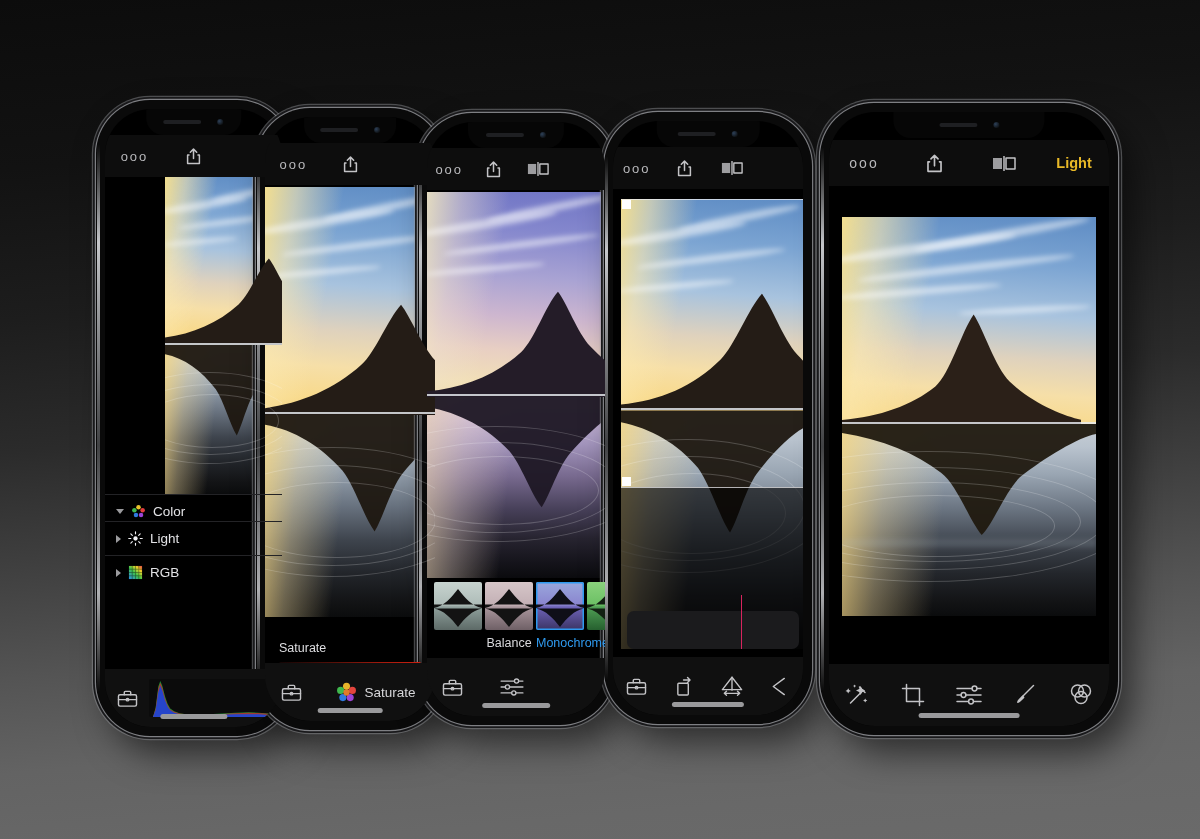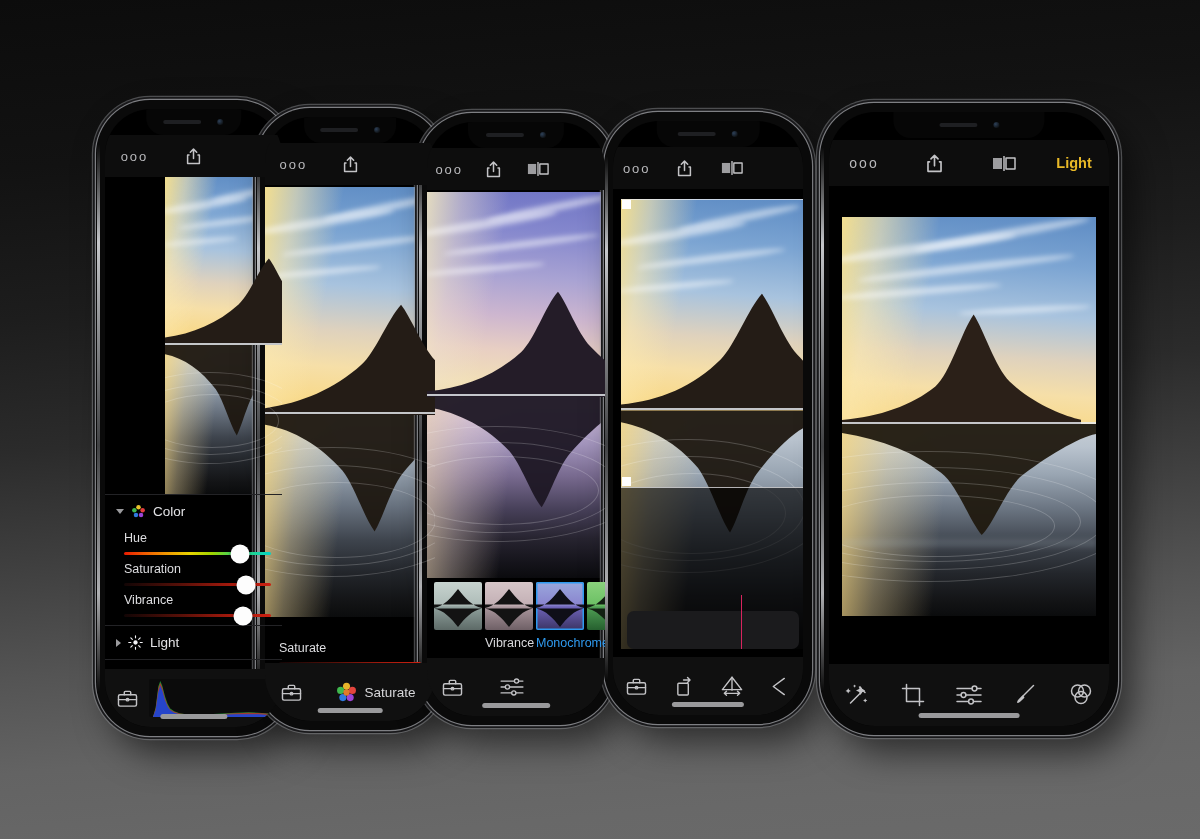--- a/index.html
+++ b/index.html
@@ -174,34 +174,20 @@
             <circle cx="8" cy="3.4" r="2.4" fill="#e8c32a"></circle>
               <circle cx="12.4" cy="6.6" r="2.4" fill="#e33d3d"></circle>
             <circle cx="10.7" cy="11.8" r="2.4" fill="#9b44d6"></circle>
               <circle cx="5.3" cy="11.8" r="2.4" fill="#2f7ae0"></circle>
             <circle cx="3.6" cy="6.6" r="2.4" fill="#3fb84e"></circle>
           </svg>
         </span>
         <span>Color</span>
       </div>
 
-      <div class="sub">
-        <div class="sub-lab">Hue</div>
-        <div class="track t-hue">
-          <div class="knob" style="left:79%;"></div>
-        </div>
-        <div class="sub-lab">Saturation</div>
-        <div class="track t-red">
-          <div class="knob" style="left:83%;"></div>
-        </div>
-        <div class="sub-lab">Vibrance</div>
-        <div class="track t-red">
-          <div class="knob" style="left:81%;"></div>
-        </div>
-      </div>
 
       <div class="row">
         <span class="tri"></span>
         <span>
           <svg width="15" height="15" viewBox="0 0 16 16">
               <g stroke="#f2f2f5" stroke-width="1.2" stroke-linecap="round">
             <circle cx="8" cy="8" r="2.3" fill="#f2f2f5" stroke="none"></circle>
             <path d="M8 .8v2.2M8 13v2.2M.8 8h2.2M13 8h2.2M3 3l1.6 1.6M11.4 11.4L13 13M13 3l-1.6 1.6M4.6 11.4L3 13"></path>
           </g>
             </svg>
@@ -415,21 +401,21 @@
         </div>
         <div class="thumb" style="background:linear-gradient(180deg,#8ad27c 0%,#6cc065 48%,#4f9e54 52%,#26602f 100%);">
           <svg viewBox="0 0 48 48" preserveAspectRatio="none" style="position:absolute;inset:0;width:100%;height:100%;">
             <path d="M0,26 C10,24 17,16 24,7 C31,16 38,24 48,26 L48,22.5 L0,22.5 Z" fill="#122012"></path>
             <path d="M0,26.5 C10,28.5 17,36 24,45 C31,36 38,28.5 48,26.5 Z" fill="#122012"></path>
             </svg>
         </div>
       </div>
       <div class="fnames">
         <div class="fname"></div>
-        <div class="fname">Vibrance</div>
+        <div class="fname">Balance</div>
         <div class="fname sel">Monochrome</div>
         <div class="fname"></div>
       </div>
     </div>
 
     <div class="bottombar">
       <div style="flex:0 0 50px">
         <span>
           <svg width="21" height="19" viewBox="0 0 22 20">
               <g class="ic">

